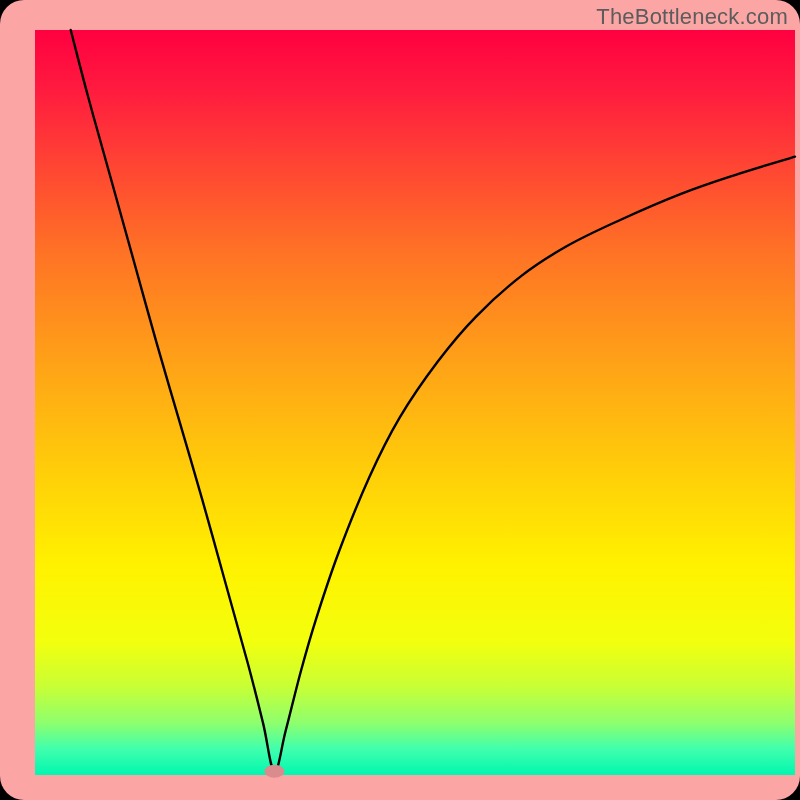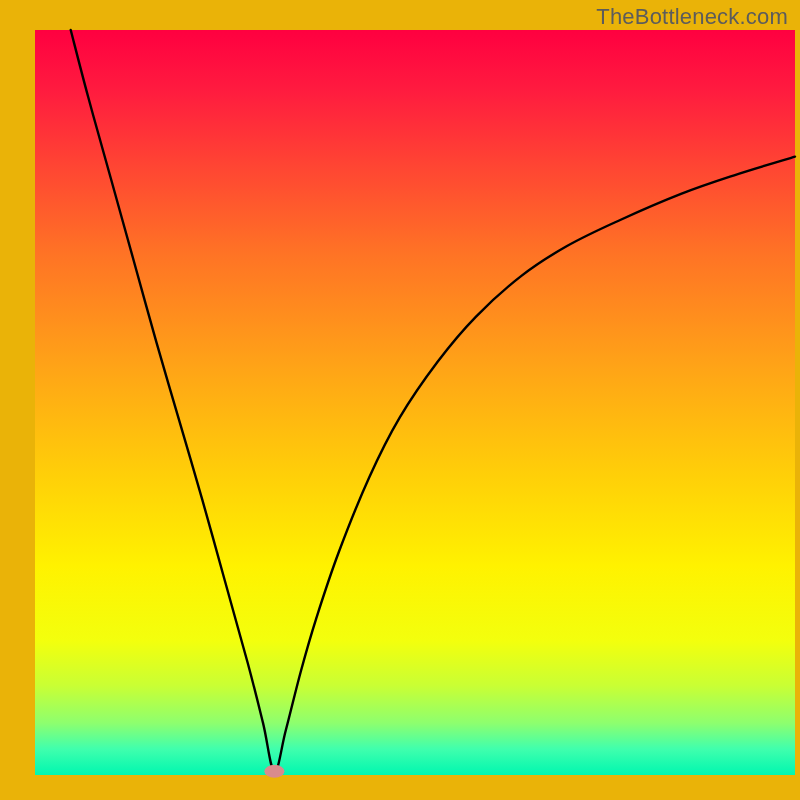--- a/index.html
+++ b/index.html
@@ -8,21 +8,22 @@
     width: 800px;
     height: 800px;
     overflow: hidden;
     background: #000;
     font-family: Arial, Helvetica, sans-serif;
   }
   .frame {
     position: relative;
     width: 800px;
     height: 800px;
-    background: #eab308;
+    background: #fca5a5;
+    border-radius: 24px;
   }
   .watermark {
     position: absolute;
     top: 4px;
     right: 12px;
     color: #5c5c5c;
     font-size: 22px;
     font-weight: 500;
     letter-spacing: 0.2px;
     z-index: 10;

